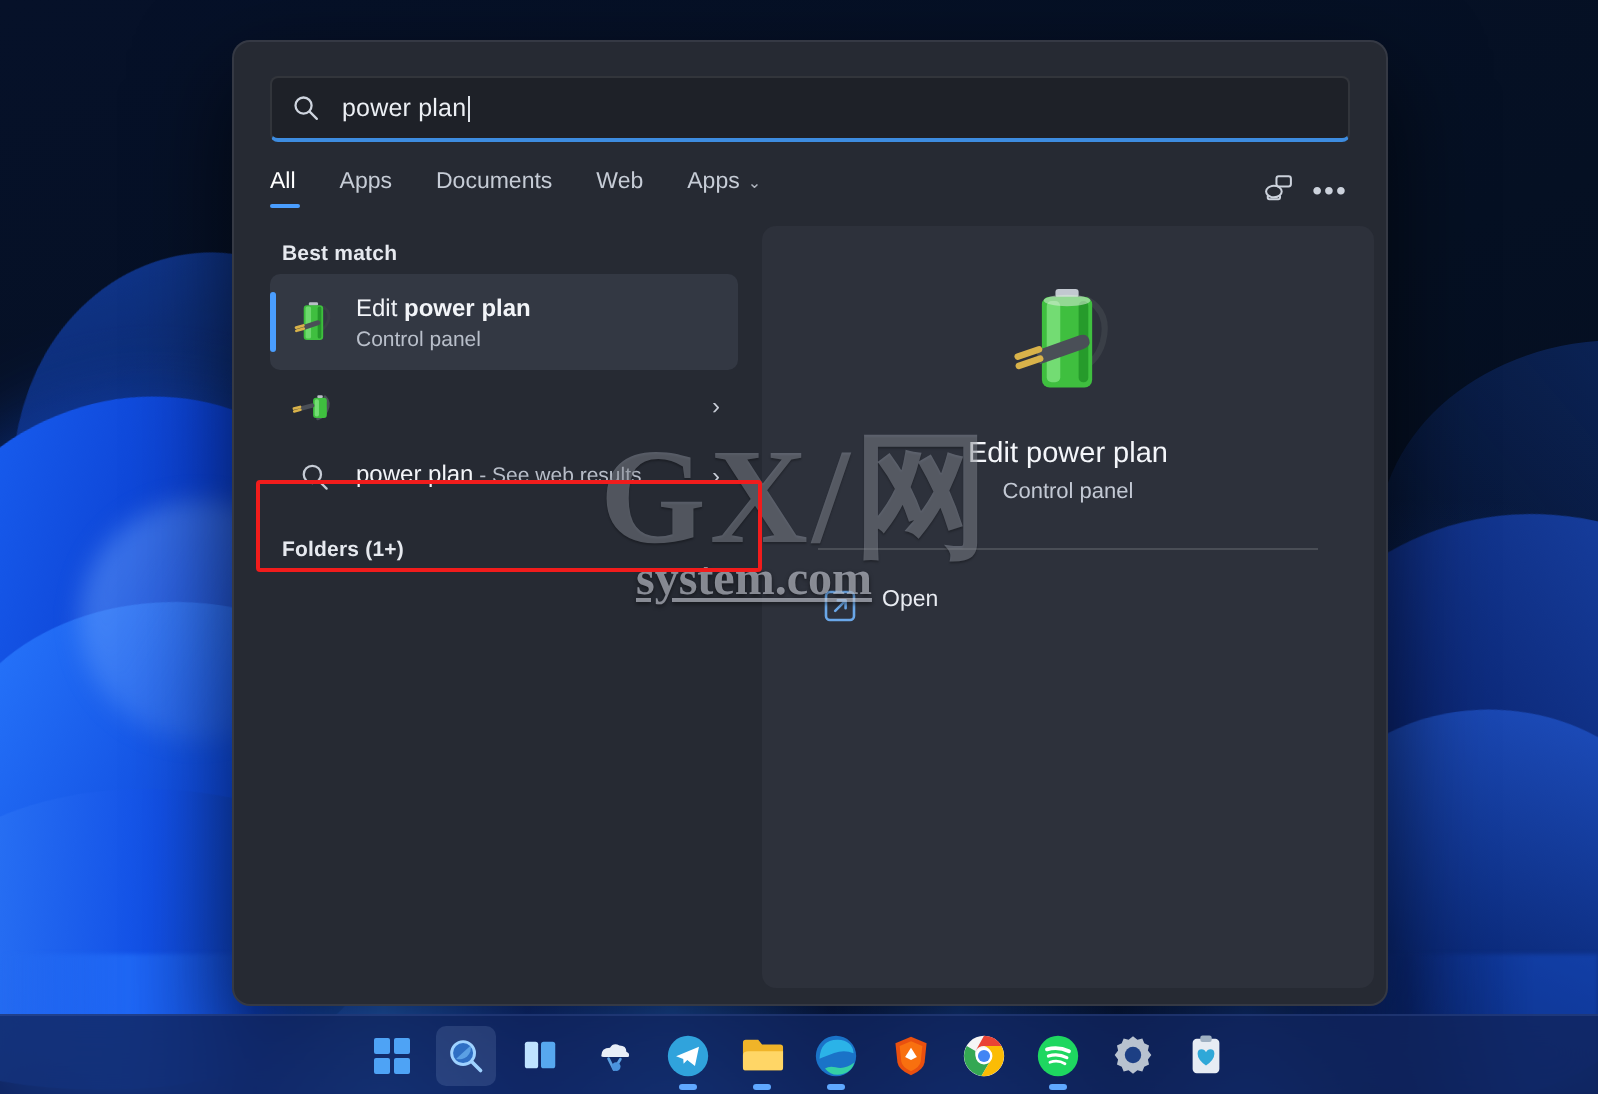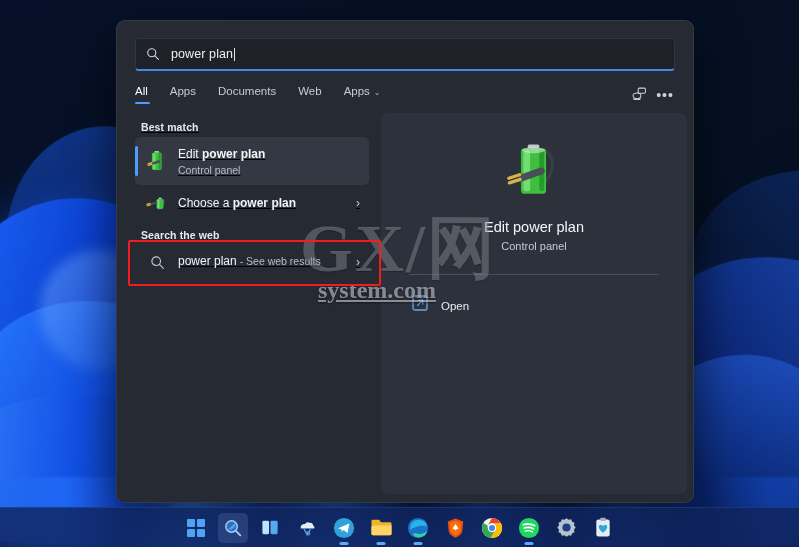--- a/index.html
+++ b/index.html
@@ -87,21 +87,21 @@
   .tab.active { color:#ffffff; }
   .tab.active::after { content:""; position:absolute; left:0; bottom:0;
     width:15px; height:2.5px; background:#4a9eff; border-radius:2px; }
   .tab .chev { display:inline-block; margin-left:4px; font-size:8px; opacity:.85; }
   .tabs-spacer { flex:1; }
   .tbicon { width:20px; height:20px; margin-left:6px; display:flex;
     align-items:center; justify-content:center; color:#ccd2dc; }
 
   
   .bodyrow { flex:1; display:flex; min-height:0; padding-top:6px; }
-  .leftcol { width:252px; padding:0 0 0 18px;text-decoration:underline; }
+  .leftcol { width:252px; padding:0 0 0 18px; }
   .rightcol { flex:1; margin:0 6px 8px 12px; background:#2d313b;
     border-radius:7px; position:relative; }
 
   .sec-h { font-size:10.5px; font-weight:bold; color:#e6e9ef;
     margin:8px 0 4px 6px; letter-spacing:.1px; }
 
   .row { display:flex; align-items:center; border-radius:5px;
     padding:7px 9px; position:relative; min-height:34px; }
   .row.best { background:#333843; padding:9px 9px; }
   .row.best::before { content:""; position:absolute; left:0; top:9px; bottom:9px;
@@ -119,21 +119,21 @@
   #redbox { position:absolute; left:128px; top:240px; width:253px; height:46px;
     border:2.5px solid #f11c1c; border-radius:2px; z-index:40; pointer-events:none; }
 
   
   .prev { display:flex; flex-direction:column; align-items:center; padding-top:28px; }
   .prev .bigicon { width:58px; height:62px; }
   .prev .ttl { font-size:14.5px; color:#f4f6fa; margin-top:16px; }
   .prev .sub2 { font-size:11px; color:#c3c9d4; margin-top:5px; }
   .prev .divider { width:250px; height:1px; background:rgba(255,255,255,.14);
     margin:22px 0 0 0; }
-  .prev .openrow { display:flex; align-items:flex-end; align-self:flex-start;
+  .prev .openrow { display:flex; align-items:flex-start; align-self:flex-start;
     margin:14px 0 0 22px; padding:5px 8px; border-radius:4px; }
   .prev .openrow .oi { width:18px; height:18px; margin-right:12px; color:#6aa7e8; }
   .prev .openrow .ol { font-size:11.5px; color:#e8ebf1; }
 
   
   #wm { position:absolute; left:300px; top:216px; z-index:30;
     pointer-events:none; user-select:none; }
   #wm .gx { font-family:"Liberation Serif", serif; font-size:68px;
     color:rgba(205,212,225,.30); letter-spacing:2px; line-height:.95;
     text-shadow:0 1px 1px rgba(0,0,0,.25);font-weight:bold; }
@@ -241,37 +241,36 @@
         <div class="ico">
           <svg width="22" height="22" viewBox="0 0 24 24">
             <path d="M18 7 Q21 10 19 14.5 Q17.6 18 14 19" fill="none" stroke="#4a4f57" stroke-width="1.5" stroke-linecap="round"></path>
             <rect x="11.5" y="7.5" width="7.5" height="11" rx="1.6" fill="#3fbf3f"></rect>
             <rect x="12.4" y="8.3" width="2.3" height="9.4" rx="1" fill="#8ae88a" opacity=".7"></rect>
             <rect x="13.8" y="6.1" width="3" height="1.6" rx="0.6" fill="#b9bfc6"></rect>
             <path d="M3.2 12.6 L10.5 10.6 Q11.9 10.3 12.2 11.4 Q12.5 12.5 11.2 12.9 L4 14.9 Z" fill="#4a4f57"></path>
             <path d="M1 13.4 L4.4 12.5 M1.2 15 L4.6 14.1" stroke="#d8b24a" stroke-width="1.4" stroke-linecap="round"></path>
           </svg>
         </div>
-        <div class="label"><span>Choose a </span><b>power plan</b></div>
         <div class="chevr">›</div>
       </div>
 
-      <div class="sec-h">Search the web</div>
 
       <div class="row">
         <div class="ico">
           <svg width="15" height="15" viewBox="0 0 16 16">
             <circle cx="6.6" cy="6.6" r="4.6" fill="none" stroke="#c6ccd6" stroke-width="1.2"></circle>
             <line x1="10.1" y1="10.1" x2="14.2" y2="14.2" stroke="#c6ccd6" stroke-width="1.2" stroke-linecap="round"></line>
           </svg>
         </div>
         <div class="web-label"><span>power plan</span><span class="dim"> - See web results</span></div>
         <div class="chevr">›</div>
       </div>
 
+      <div class="sec-h" style="margin-top:14px;">Folders (1+)</div>
     </div>
 
     <div class="rightcol">
       <div class="prev">
         <svg class="bigicon" viewBox="0 0 60 64">
           <path d="M40 9 Q52 16 48 31 Q44.5 43 33 46" fill="none" stroke="#3a3f47" stroke-width="3.2" stroke-linecap="round"></path>
           <rect x="23.5" y="3.5" width="12" height="4.5" rx="1.6" fill="#c2c8d0"></rect>
           <rect x="16.5" y="7.5" width="26" height="47" rx="4" fill="#3fbf3f"></rect>
           <rect x="19" y="9.8" width="7" height="42" rx="2.6" fill="#85e585" opacity=".75"></rect>
           <rect x="35.5" y="9.8" width="5" height="42" rx="2.4" fill="#1f8f26" opacity=".75"></rect>

